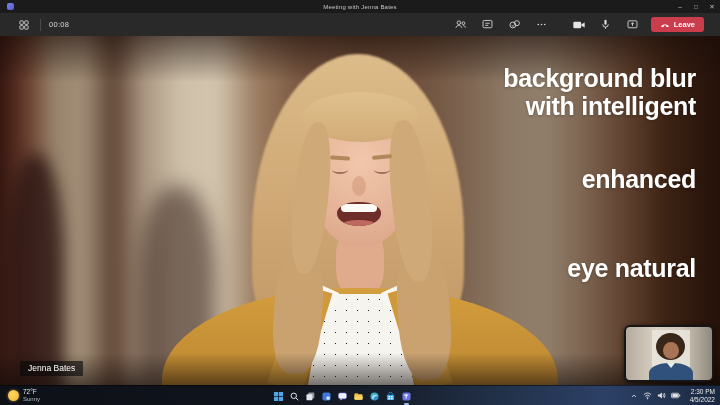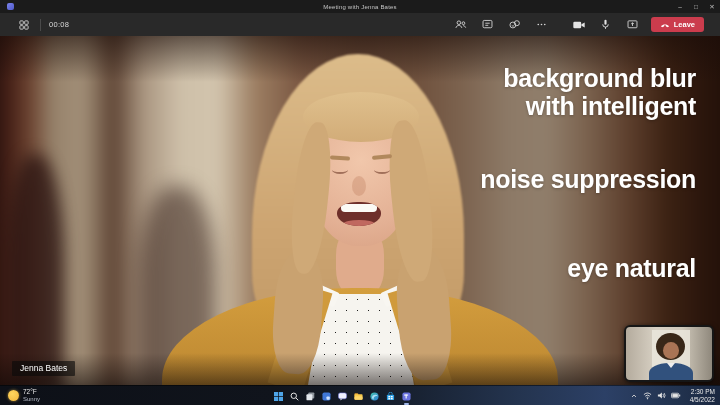--- a/index.html
+++ b/index.html
@@ -56,21 +56,21 @@
   .eye-r{position:absolute;left:374px;top:130px;width:16px;height:8px;border-bottom:2px solid #a1705a;border-radius:50%;}
   .nose{position:absolute;left:352px;top:140px;width:14px;height:20px;border-radius:50%;background:rgba(180,110,80,.28);}
   .mouth{position:absolute;left:337px;top:166px;width:44px;height:24px;border-radius:46% 46% 50% 50%;background:#6e2f2a;overflow:hidden;}
   .teeth{position:absolute;left:4px;top:2px;width:36px;height:8px;background:#fbfaf5;border-radius:2px 2px 4px 4px;}
   .lip{position:absolute;left:7px;bottom:0px;width:30px;height:6px;background:#c0685f;border-radius:50% 50% 0 0;}
 
   
   .ov{position:absolute;right:24px;text-align:right;color:#fff;font-weight:bold;font-size:25px;line-height:28px;text-shadow:0 1px 3px rgba(0,0,0,.25);letter-spacing:-.3px;}
   .ov1{top:28px;} .ov2{top:129px;} .ov3{top:218px;}
 
-  .nametag{position:absolute;left:12px;bottom:9px;background:rgba(10,10,10,.62);color:#fff;font-size:8.5px;padding:2px 8px 3px;border-radius:1px;}
+  .nametag{position:absolute;left:20px;bottom:9px;background:rgba(10,10,10,.62);color:#fff;font-size:8.5px;padding:2px 8px 3px;border-radius:1px;}
 
   
   .pip{position:absolute;right:6px;bottom:3px;width:90px;height:57px;border-radius:6px;border:2px solid #161616;overflow:hidden;background:linear-gradient(90deg,#b4ab9d,#d8d1c4 35%,#cfc8ba 65%,#8f887c);box-shadow:0 1px 5px rgba(0,0,0,.6);}
   .pip-panel{position:absolute;left:26px;top:3px;width:38px;height:50px;background:#eae6dc;opacity:.85;}
   .pip-hair{position:absolute;left:30px;top:6px;width:29px;height:27px;border-radius:50%;background:#382718;}
   .pip-face{position:absolute;left:37px;top:15px;width:16px;height:17px;border-radius:50%;background:#a97455;}
   .pip-body{position:absolute;left:23px;top:36px;width:44px;height:22px;border-radius:45% 45% 0 0;background:#31517d;}
   .pip-collar{position:absolute;left:41px;top:36px;width:8px;height:5px;background:#eee;clip-path:polygon(0 0,100% 0,50% 100%);}
 
   
@@ -206,21 +206,21 @@
       </div>
     </div>
 
     <div class="shade-bottom"></div>
 
     <div class="ov ov1">
       <div>background blur</div>
       <div>with intelligent</div>
     </div>
     <div class="ov ov2">
-      <div>noise suppression</div>
+      <div>enhanced</div>
     </div>
     <div class="ov ov3">
       <div>eye natural</div>
     </div>
 
     <div class="nametag">Jenna Bates</div>
 
     <div class="pip">
       <div class="pip-panel"></div>
       <div class="pip-hair"></div>

